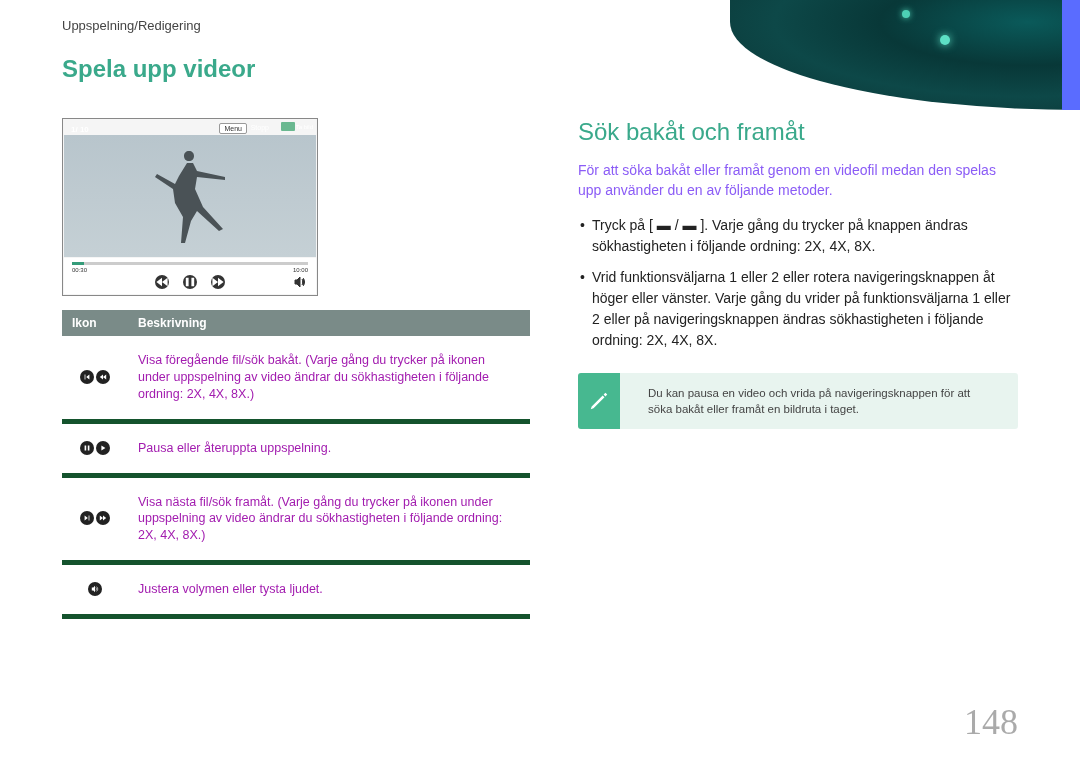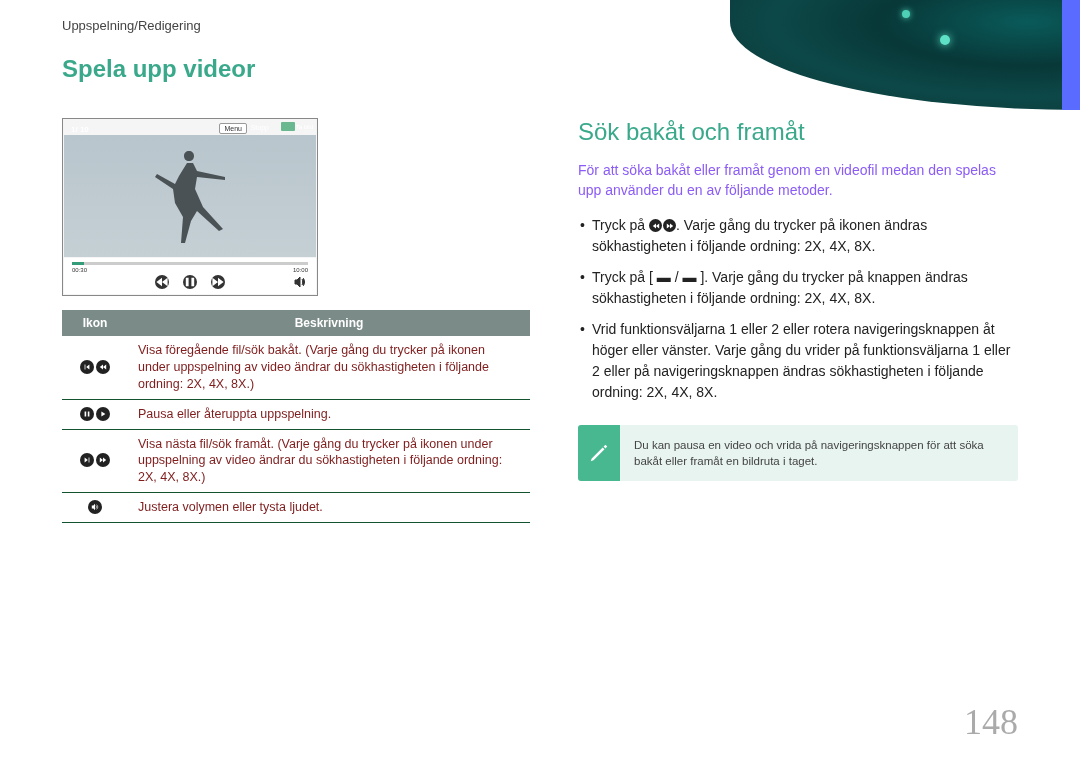--- a/index.html
+++ b/index.html
@@ -24,38 +24,38 @@
 .dancer { width: 90px; height: 102px; position: relative; }
 .dancer svg { width: 100%; height: 100%; }
 .vb-controls { position: absolute; bottom: 1px; left: 1px; right: 1px; height: 36px; background: #fff; display: flex; flex-direction: column; }
 .vb-progress { height: 3px; background: #ccc; margin: 4px 8px 2px; position: relative; }
 .vb-progress::before { content: ''; position: absolute; left: 0; top: 0; width: 5%; height: 100%; background: #359c7a; }
 .vb-time-row { display: flex; justify-content: space-between; padding: 0 8px; font-size: 6px; color: #333; }
 .vb-btns { display: flex; justify-content: center; gap: 14px; margin-top: 2px; position: relative; }
 .vb-btn { width: 14px; height: 14px; background: #333; border-radius: 50%; display: flex; align-items: center; justify-content: center; color: #fff; font-size: 7px; }
 .vb-vol { position: absolute; right: 10px; bottom: 3px; width: 12px; height: 12px; }
 .tbl { width: 100%; border-collapse: collapse; font-size: 12.5px; }
-.tbl th { background: #7a8b88; color: #fff; font-weight: bold; text-align: center; padding: 6px 10px; font-size: 12px; }
+.tbl th { background: #7a8b88; color: #fff; font-weight: bold; text-align: left; padding: 6px 10px; font-size: 12px; }
 .tbl th:first-child { width: 66px; }
-.tbl td { padding: 6px 10px; border-bottom: 1px solid #14532d; color: #7f1d1d; line-height: 1.35; vertical-align: middle; }
+.tbl td { padding: 16px 10px; border-bottom: 5px solid #14532d; color: #a21caf; line-height: 1.35; vertical-align: middle; }
 .icon-cell { text-align: center; }
 .icon-pair { display: inline-flex; gap: 2px; }
 .round-icon { width: 14px; height: 14px; background: #222; border-radius: 50%; display: inline-flex; align-items: center; justify-content: center; }
 .round-icon svg { width: 8px; height: 8px; }
 .h2 { font-size: 24px; color: #3aa98b; font-weight: 400; margin-bottom: 14px; }
 .para { font-size: 14px; color: #8b5cf6; line-height: 1.45; margin-bottom: 14px; }
 .bullet-list { list-style: none; }
 .bullet-list li { font-size: 14px; color: #222; line-height: 1.5; padding-left: 14px; position: relative; margin-bottom: 10px; }
 .bullet-list li::before { content: '•'; position: absolute; left: 2px; }
 .inline-icon { display: inline-flex; vertical-align: middle; gap: 1px; }
 .inline-icon .round-icon { width: 13px; height: 13px; }
 .note-box { display: flex; background: #e8f4ef; border-radius: 3px; margin-top: 22px; padding: 0; overflow: hidden; }
 .note-icon { width: 42px; background: #47b890; display: flex; align-items: center; justify-content: center; flex-shrink: 0; }
 .note-icon svg { width: 22px; height: 22px; }
-.note-text { font-size: 11.5px; color: #444; line-height: 1.4; padding: 12px 14px; }
+.note-text { font-size: 11.5px; color: #444; line-height: 1.4; padding: 12px 28px; }
 .page-num { position: absolute; bottom: 22px; right: 62px; font-size: 36px; color: #aaa; font-family: Georgia, serif; }
 </style>
 </head>
 <body>
 
 <div class="header-bg"></div>
 <div class="blue-strip"></div>
 <div class="breadcrumb">Uppspelning/Redigering</div>
 <h1 class="title">Spela upp videor</h1>
 
@@ -175,34 +175,20 @@
           <td>Justera volymen eller tysta ljudet.</td>
         </tr>
       </tbody>
     </table>
   </div>
 
   <div class="col-right">
     <h2 class="h2">Sök bakåt och framåt</h2>
     <p class="para">För att söka bakåt eller framåt genom en videofil medan den spelas upp använder du en av följande metoder.</p>
     <ul class="bullet-list">
-      <li>
-        <span>Tryck på </span><span class="inline-icon">
-            <span class="round-icon">
-              <svg viewBox="0 0 10 10">
-                <path fill="#fff" d="M5 2L1 5l4 3zM9 2L5 5l4 3z"></path>
-              </svg>
-            </span> 
-            <span class="round-icon">
-              <svg viewBox="0 0 10 10">
-                <path fill="#fff" d="M1 2l4 3-4 3zM5 2l4 3-4 3z"></path>
-              </svg>
-            </span>
-          </span><span>. Varje gång du trycker på ikonen ändras sökhastigheten i följande ordning: 2X, 4X, 8X.</span>
-      </li>
       <li>Tryck på [ ▬ / ▬ ]. Varje gång du trycker på knappen ändras sökhastigheten i följande ordning: 2X, 4X, 8X.</li>
       <li>Vrid funktionsväljarna 1 eller 2 eller rotera navigeringsknappen åt höger eller vänster. Varje gång du vrider på funktionsväljarna 1 eller 2 eller på navigeringsknappen ändras sökhastigheten i följande ordning: 2X, 4X, 8X.</li>
     </ul>
     <div class="note-box">
       <div class="note-icon">
         <svg viewBox="0 0 24 24">
             <path fill="#fff" d="M3 21l3-1 12-12-2-2L4 18l-1 3zM17 5l2 2 2-2-2-2-2 2z"></path>
           </svg>
       </div>
       <div class="note-text">Du kan pausa en video och vrida på navigeringsknappen för att söka bakåt eller framåt en bildruta i taget.</div>

